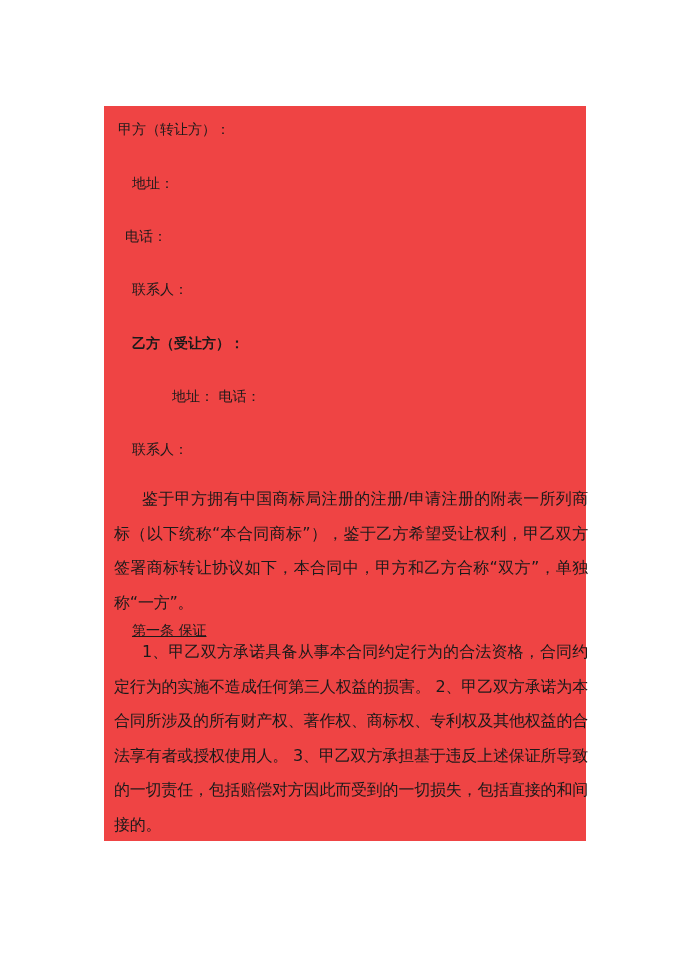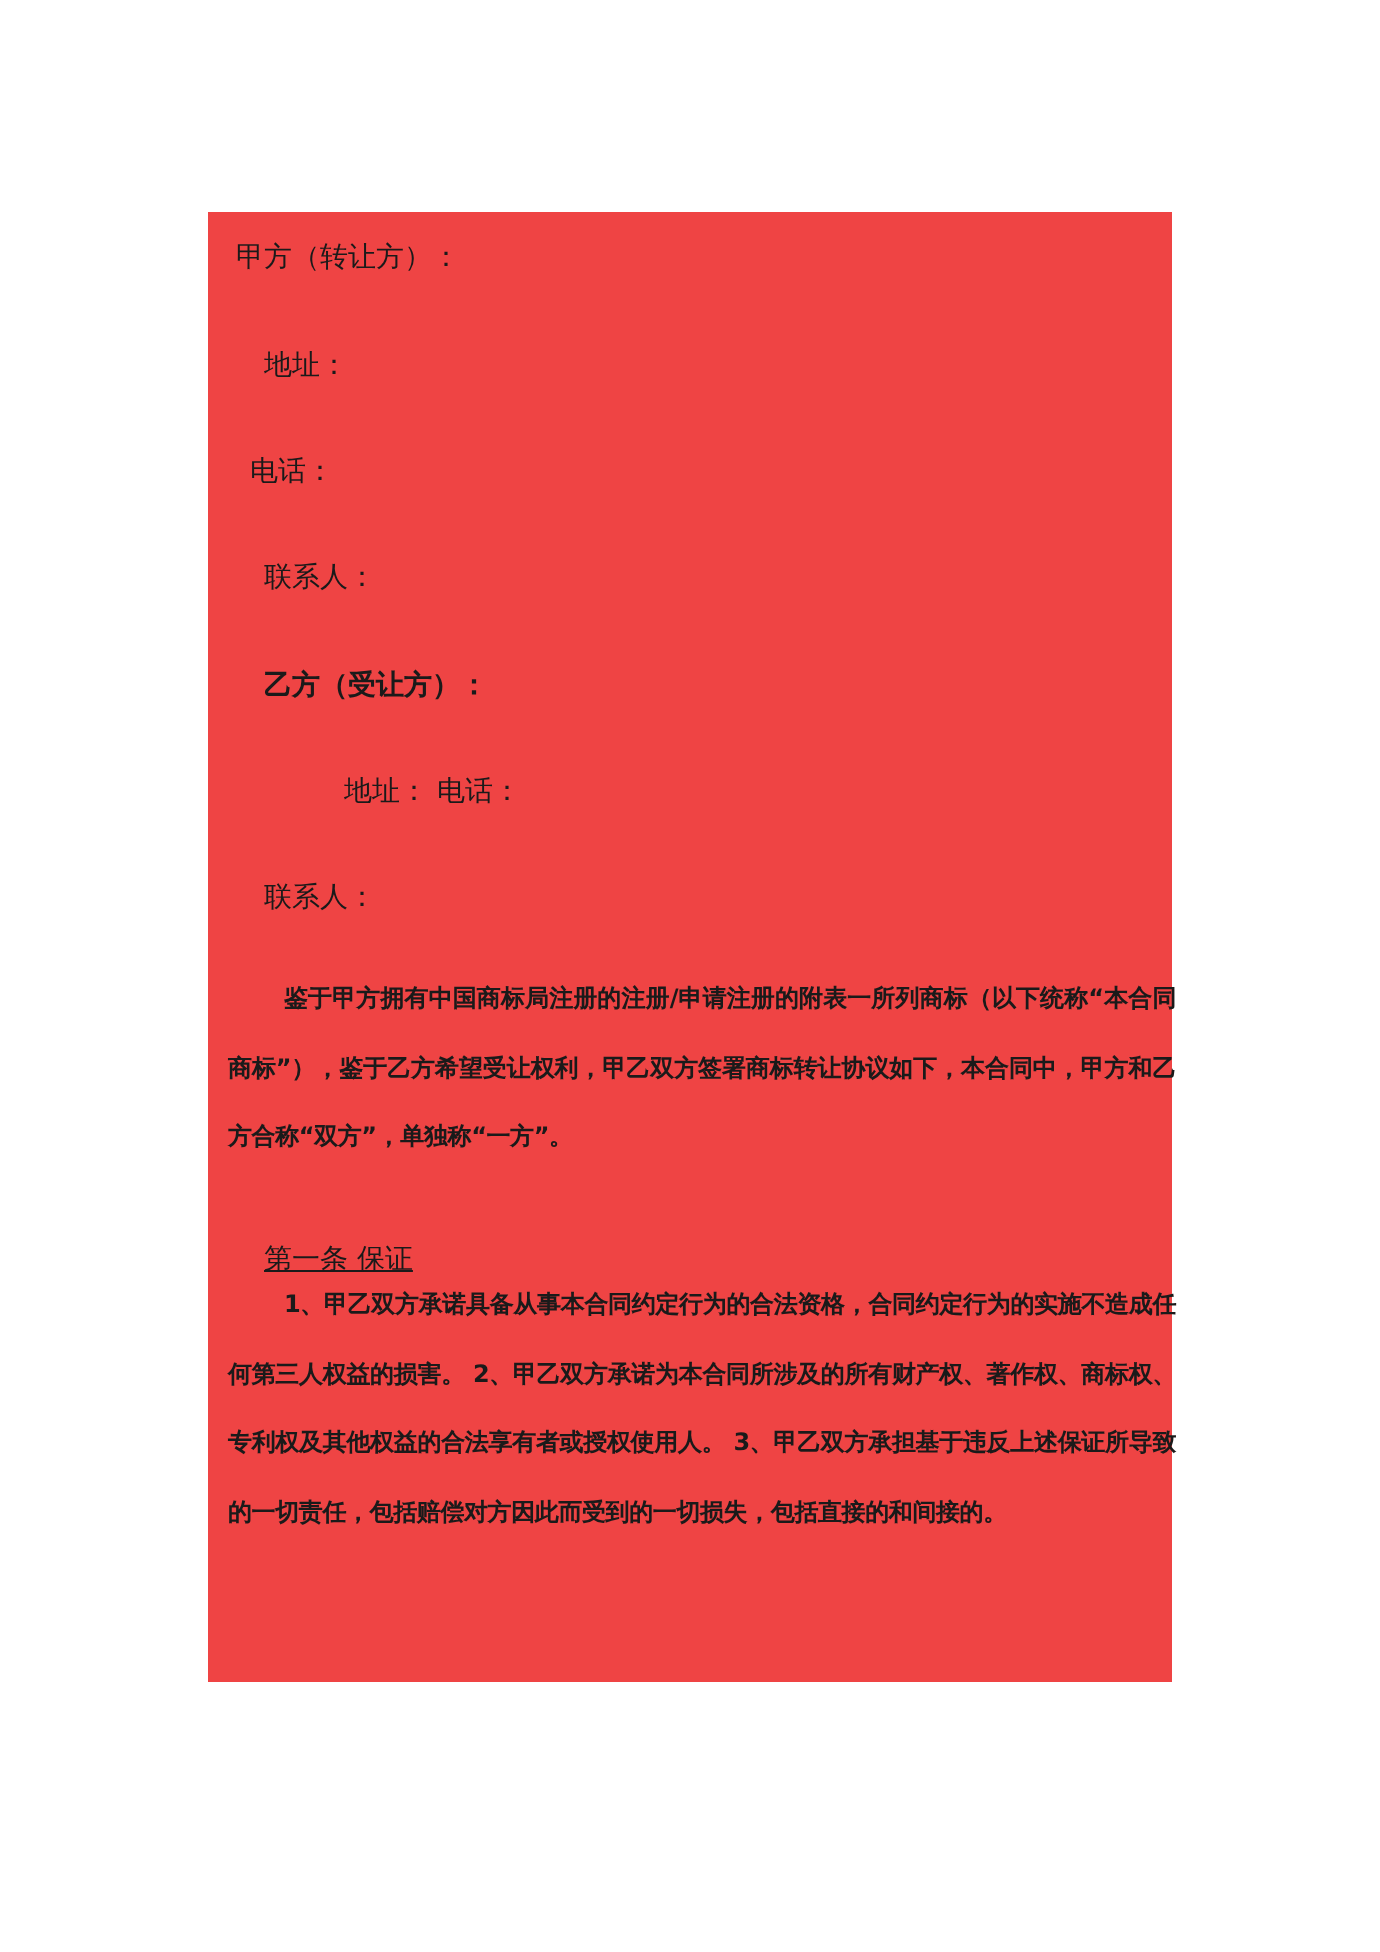--- a/index.html
+++ b/index.html
@@ -27,25 +27,24 @@
       position: absolute;
       font-size: 14px;
       line-height: 20px;
       white-space: nowrap;
       letter-spacing: 0px;
     }
     .para {
       position: absolute;
       left: 10px;
       width: 474px;
-      font-size: 12px;
+      font-size: 16px;
       line-height: 34.5px;
       text-indent: 28px;
       text-align: justify;
-      font-weight: bold;
     }
     .para-tight {
       letter-spacing: -0.2px;
     }
   </style>
 </head>
 <body>
 
 <div class="page">
 

